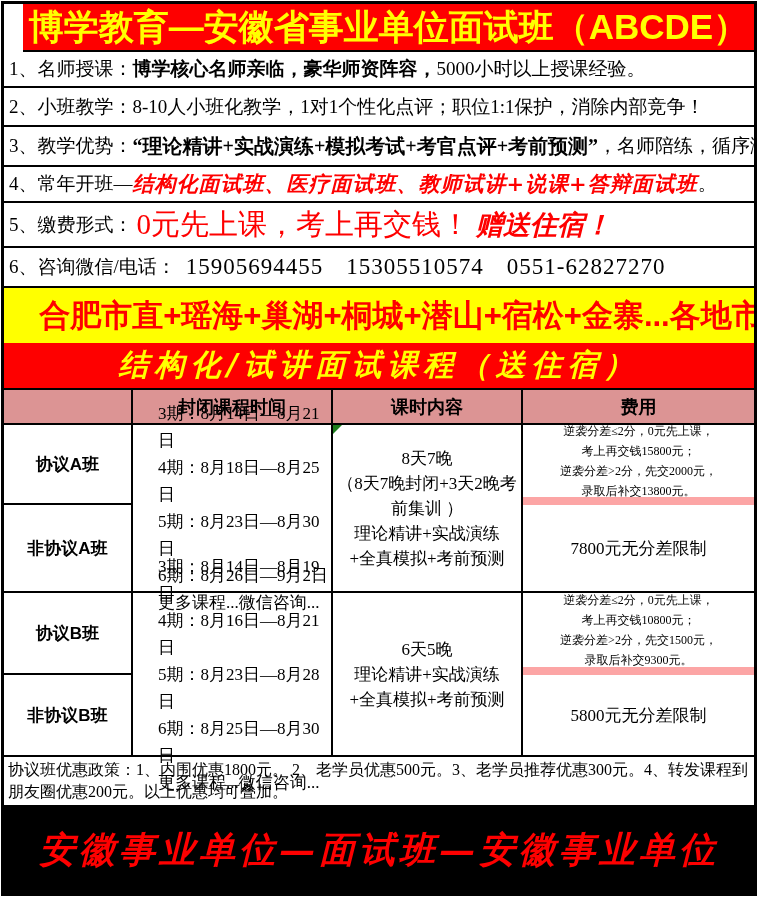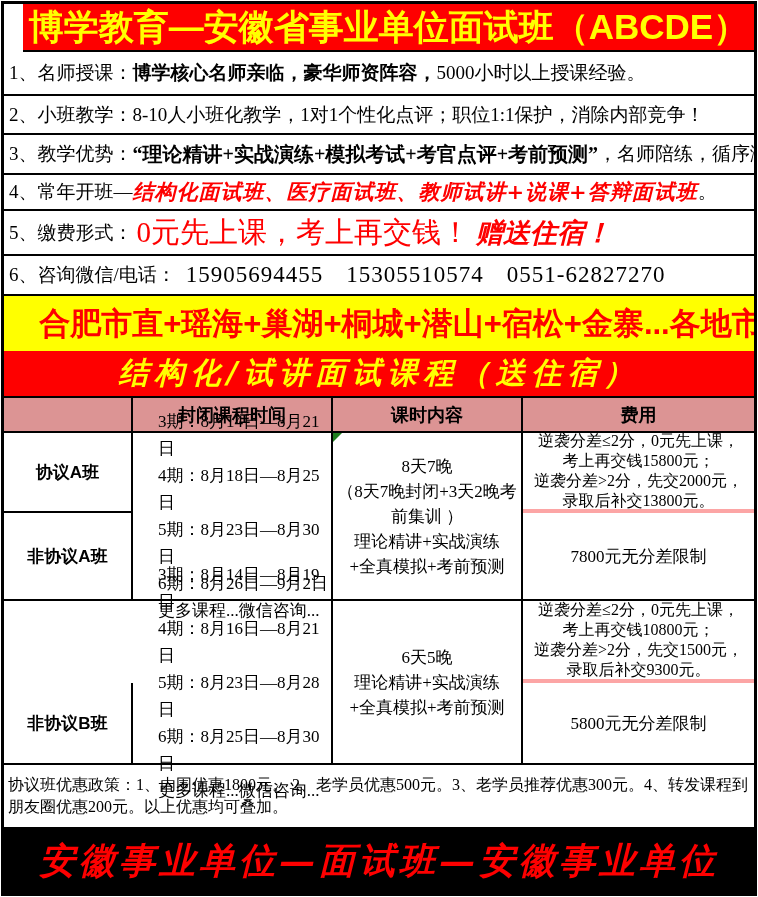--- a/index.html
+++ b/index.html
@@ -9,21 +9,21 @@
 
   
   .header-banner { height:48px; background:#fe0000; border-bottom:2px solid #000;
     display:flex; align-items:center; justify-content:center;margin-left:19px; }
   .header-banner .title { color:#ffff00; font-size:35px; font-weight:bold;
     font-family:"Liberation Sans","DejaVu Sans",sans-serif; white-space:nowrap; }
 
   
   .list-row { border-bottom:2px solid #000; display:flex; align-items:center;
     padding-left:5px; font-size:19px; white-space:nowrap; overflow:hidden; }
-  .r1{height:44px} .r2{height:39px} .r3{height:40px} .r4{height:36px} .r5{height:45px} .r6{height:40px}
+  .r1{height:36px} .r2{height:39px} .r3{height:40px} .r4{height:36px} .r5{height:45px} .r6{height:40px}
   .seg-bold { font-weight:bold; }
   .cal { font-family:"DejaVu Serif",serif; font-style:italic; font-weight:bold; }
   .red { color:#fe0000; }
   .item4-hl { font-size:21px; letter-spacing:1px; }
   .item5-big { font-size:29px; margin-left:4px; }
   .item5-bonus { font-size:27px; margin-left:6px; }
   .phone { font-size:23px; margin-left:23px; letter-spacing:1px; }
   .phone.first { margin-left:10px; }
 
   
@@ -45,29 +45,29 @@
   .grp-a { grid-template-rows:80px 86px; }
   .grp-b { grid-template-rows:82px 80px; }
   .cell { display:flex; align-items:center; justify-content:center; text-align:center;
     border-right:2px solid #000; font-size:17px; }
   .cname { font-weight:bold; font-family:"Liberation Sans","DejaVu Sans",sans-serif; font-size:17px; }
   .c1r1 { grid-column:1; grid-row:1; border-bottom:2px solid #000; }
   .c1r2 { grid-column:1; grid-row:2; }
   .c2 { grid-column:2; grid-row:1/3; justify-content:flex-start; text-align:left;
     padding-left:5px; line-height:27px; white-space:pre-line;margin-left:20px; }
   .c3 { grid-column:3; grid-row:1/3; line-height:25px; white-space:pre-line; position:relative; }
-  .c4r1 { grid-column:4; grid-row:1; border-right:none; border-bottom:4px solid #fca5a5;
-    line-height:20px; font-size:16px; white-space:pre-line; }
+  .c4r1 { grid-column:4; grid-row:1; border-right:none; border-bottom:8px solid #fca5a5;
+    line-height:20px; font-size:12px; white-space:pre-line; }
   .c4r2 { grid-column:4; grid-row:2; border-right:none; }
   .corner-marker { position:absolute; top:0; left:0; width:0; height:0;
     border-top:9px solid #1e7e1e; border-right:9px solid transparent; }
 
   
   .note { min-height:48px; border-bottom:3px solid #000; font-size:16px; line-height:22px;
-    padding:9px 4px; }
+    padding:2px 4px; }
 
   
   .banner-bottom { flex:1; background:#000000; display:flex; align-items:center; justify-content:center; }
   .banner-bottom span { color:#fe0000; font-size:36px; letter-spacing:4px; white-space:nowrap; }
 </style>
 </head>
 <body>
 
 <div class="page">
   <div class="frame">
@@ -142,20 +142,21 @@
 +全真模拟+考前预测</span>
       </div>
       <div class="cell c4r1">逆袭分差≤2分，0元先上课，
 考上再交钱15800元；
 逆袭分差&gt;2分，先交2000元，
 录取后补交13800元。</div>
       <div class="cell c4r2">7800元无分差限制</div>
     </div>
 
     <div class="grp grp-b">
+      <div class="cell cname c1r1">协议B班</div>
       <div class="cell cname c1r2">非协议B班</div>
       <div class="cell c2">3期：8月14日—8月19日
 4期：8月16日—8月21日
 5期：8月23日—8月28日
 6期：8月25日—8月30日
 更多课程...微信咨询...</div>
       <div class="cell c3">6天5晚
 理论精讲+实战演练
 +全真模拟+考前预测</div>
       <div class="cell c4r1">逆袭分差≤2分，0元先上课，

